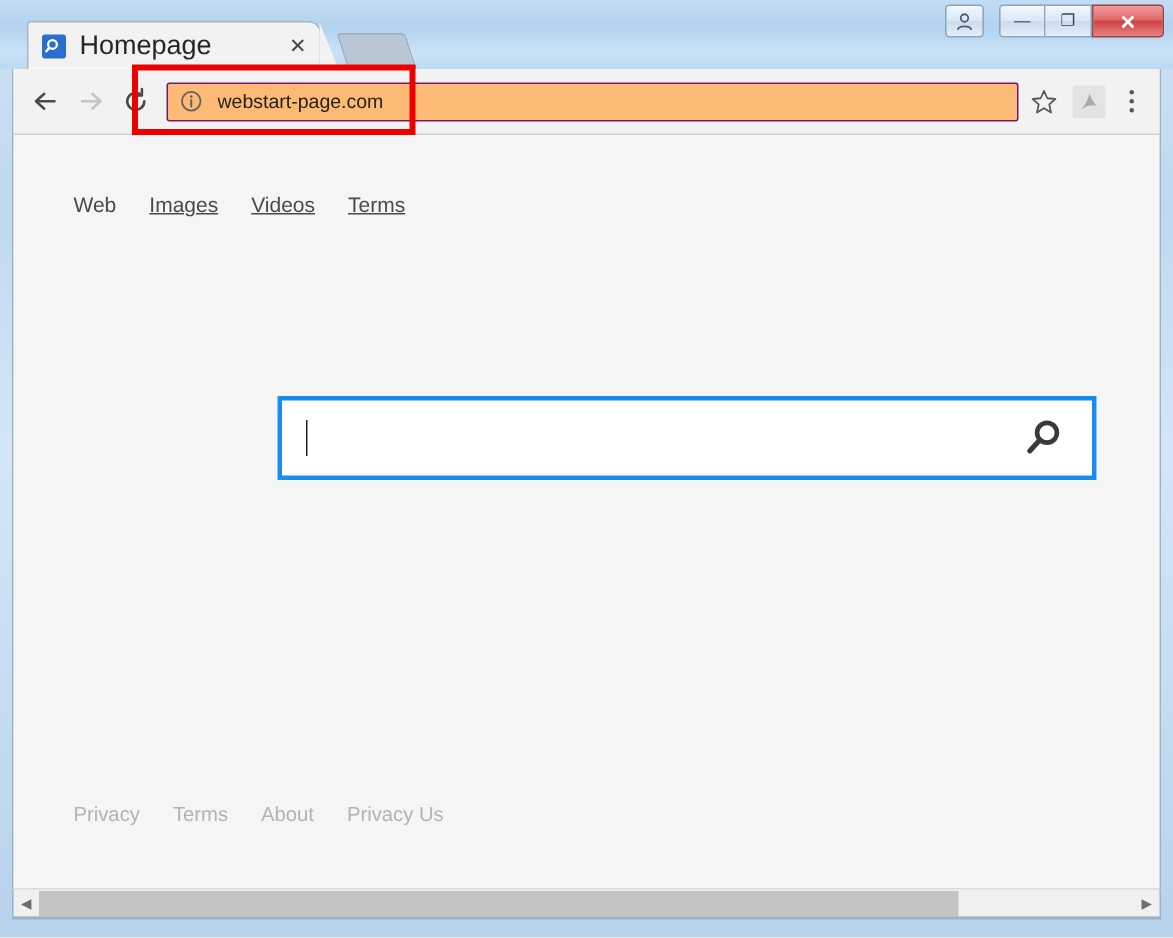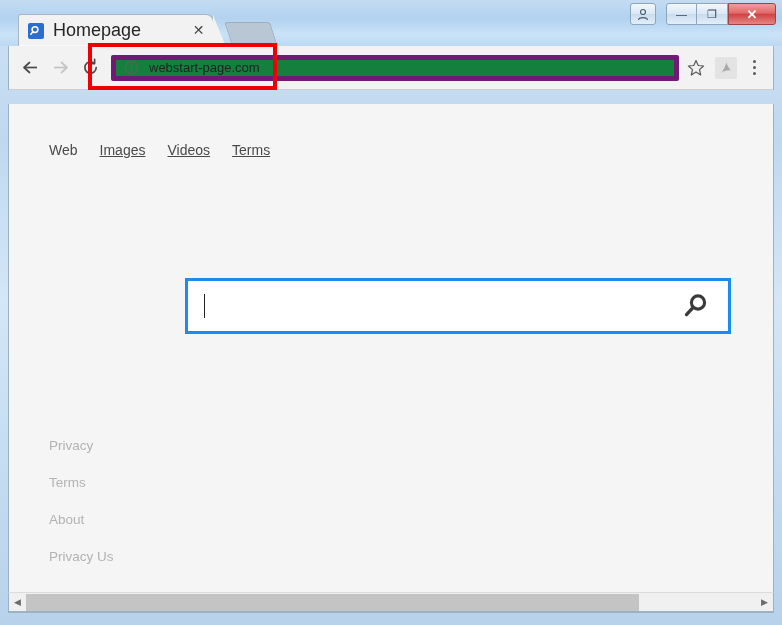--- a/index.html
+++ b/index.html
@@ -147,24 +147,25 @@
     flex: 0 0 auto;
   }
   #back-button  { color: #4a4a4a; }
   #forward-button { color: #c4c4c4; }
   #reload-button { color: #4a4a4a; }
 
   #urlbar {
     flex: 1 1 auto;
     height: 26px;
     margin: 0 4px 0 6px;
-    background: #15803d;
-    border: 5px solid #701a75;
+    background: #fdba74;
+    border: 1px solid #701a75;
     border-radius: 2px;
     display: flex;
+    align-items: center;
     padding: 0 8px;
     cursor: text;
   }
   #site-info-icon { flex: 0 0 auto; display:flex; align-items:center; }
   #url-text {
     font-size: 13px;
     color: #222;
     margin-left: 10px;
     white-space: nowrap;
   }
@@ -186,21 +187,21 @@
     margin-left: 4px;
     display: flex; flex-direction: column; align-items: center; justify-content: center;
     gap: 3px;
     flex: 0 0 auto; cursor: pointer;
   }
   #menu-button i { width: 3px; height: 3px; background: #5a5a5a; border-radius: 50%; display:block; }
 
   
   #viewport {
     position: absolute;
-    left: 8px; top: 104px;
+    left: 8px; top: 90px;
     width: 766px; height: 502px;
     background: #f5f5f5;
     border-left: 1px solid #9db1c5;
     border-right: 1px solid #9db1c5;
     overflow: hidden;
   }
   #page {
     position: relative;
     width: 100%; height: 100%;
     background: #f5f5f5;
@@ -250,21 +251,20 @@
     display: flex; align-items: center; justify-content: center;
     cursor: pointer;
   }
 
   #site-footer {
     position: absolute;
     left: 40px; bottom: 42px;
     display: flex;
     gap: 22px;
     font-size: 13.5px;
-    flex-direction: column;
   }
   #site-footer a { color: #b3b3b3; text-decoration: none; }
 
   
   #hscrollbar {
     position: absolute;
     left: 8px; top: 592px;
     width: 766px; height: 19px;
     background: #f0f0f0;
     border-left: 1px solid #9db1c5;

